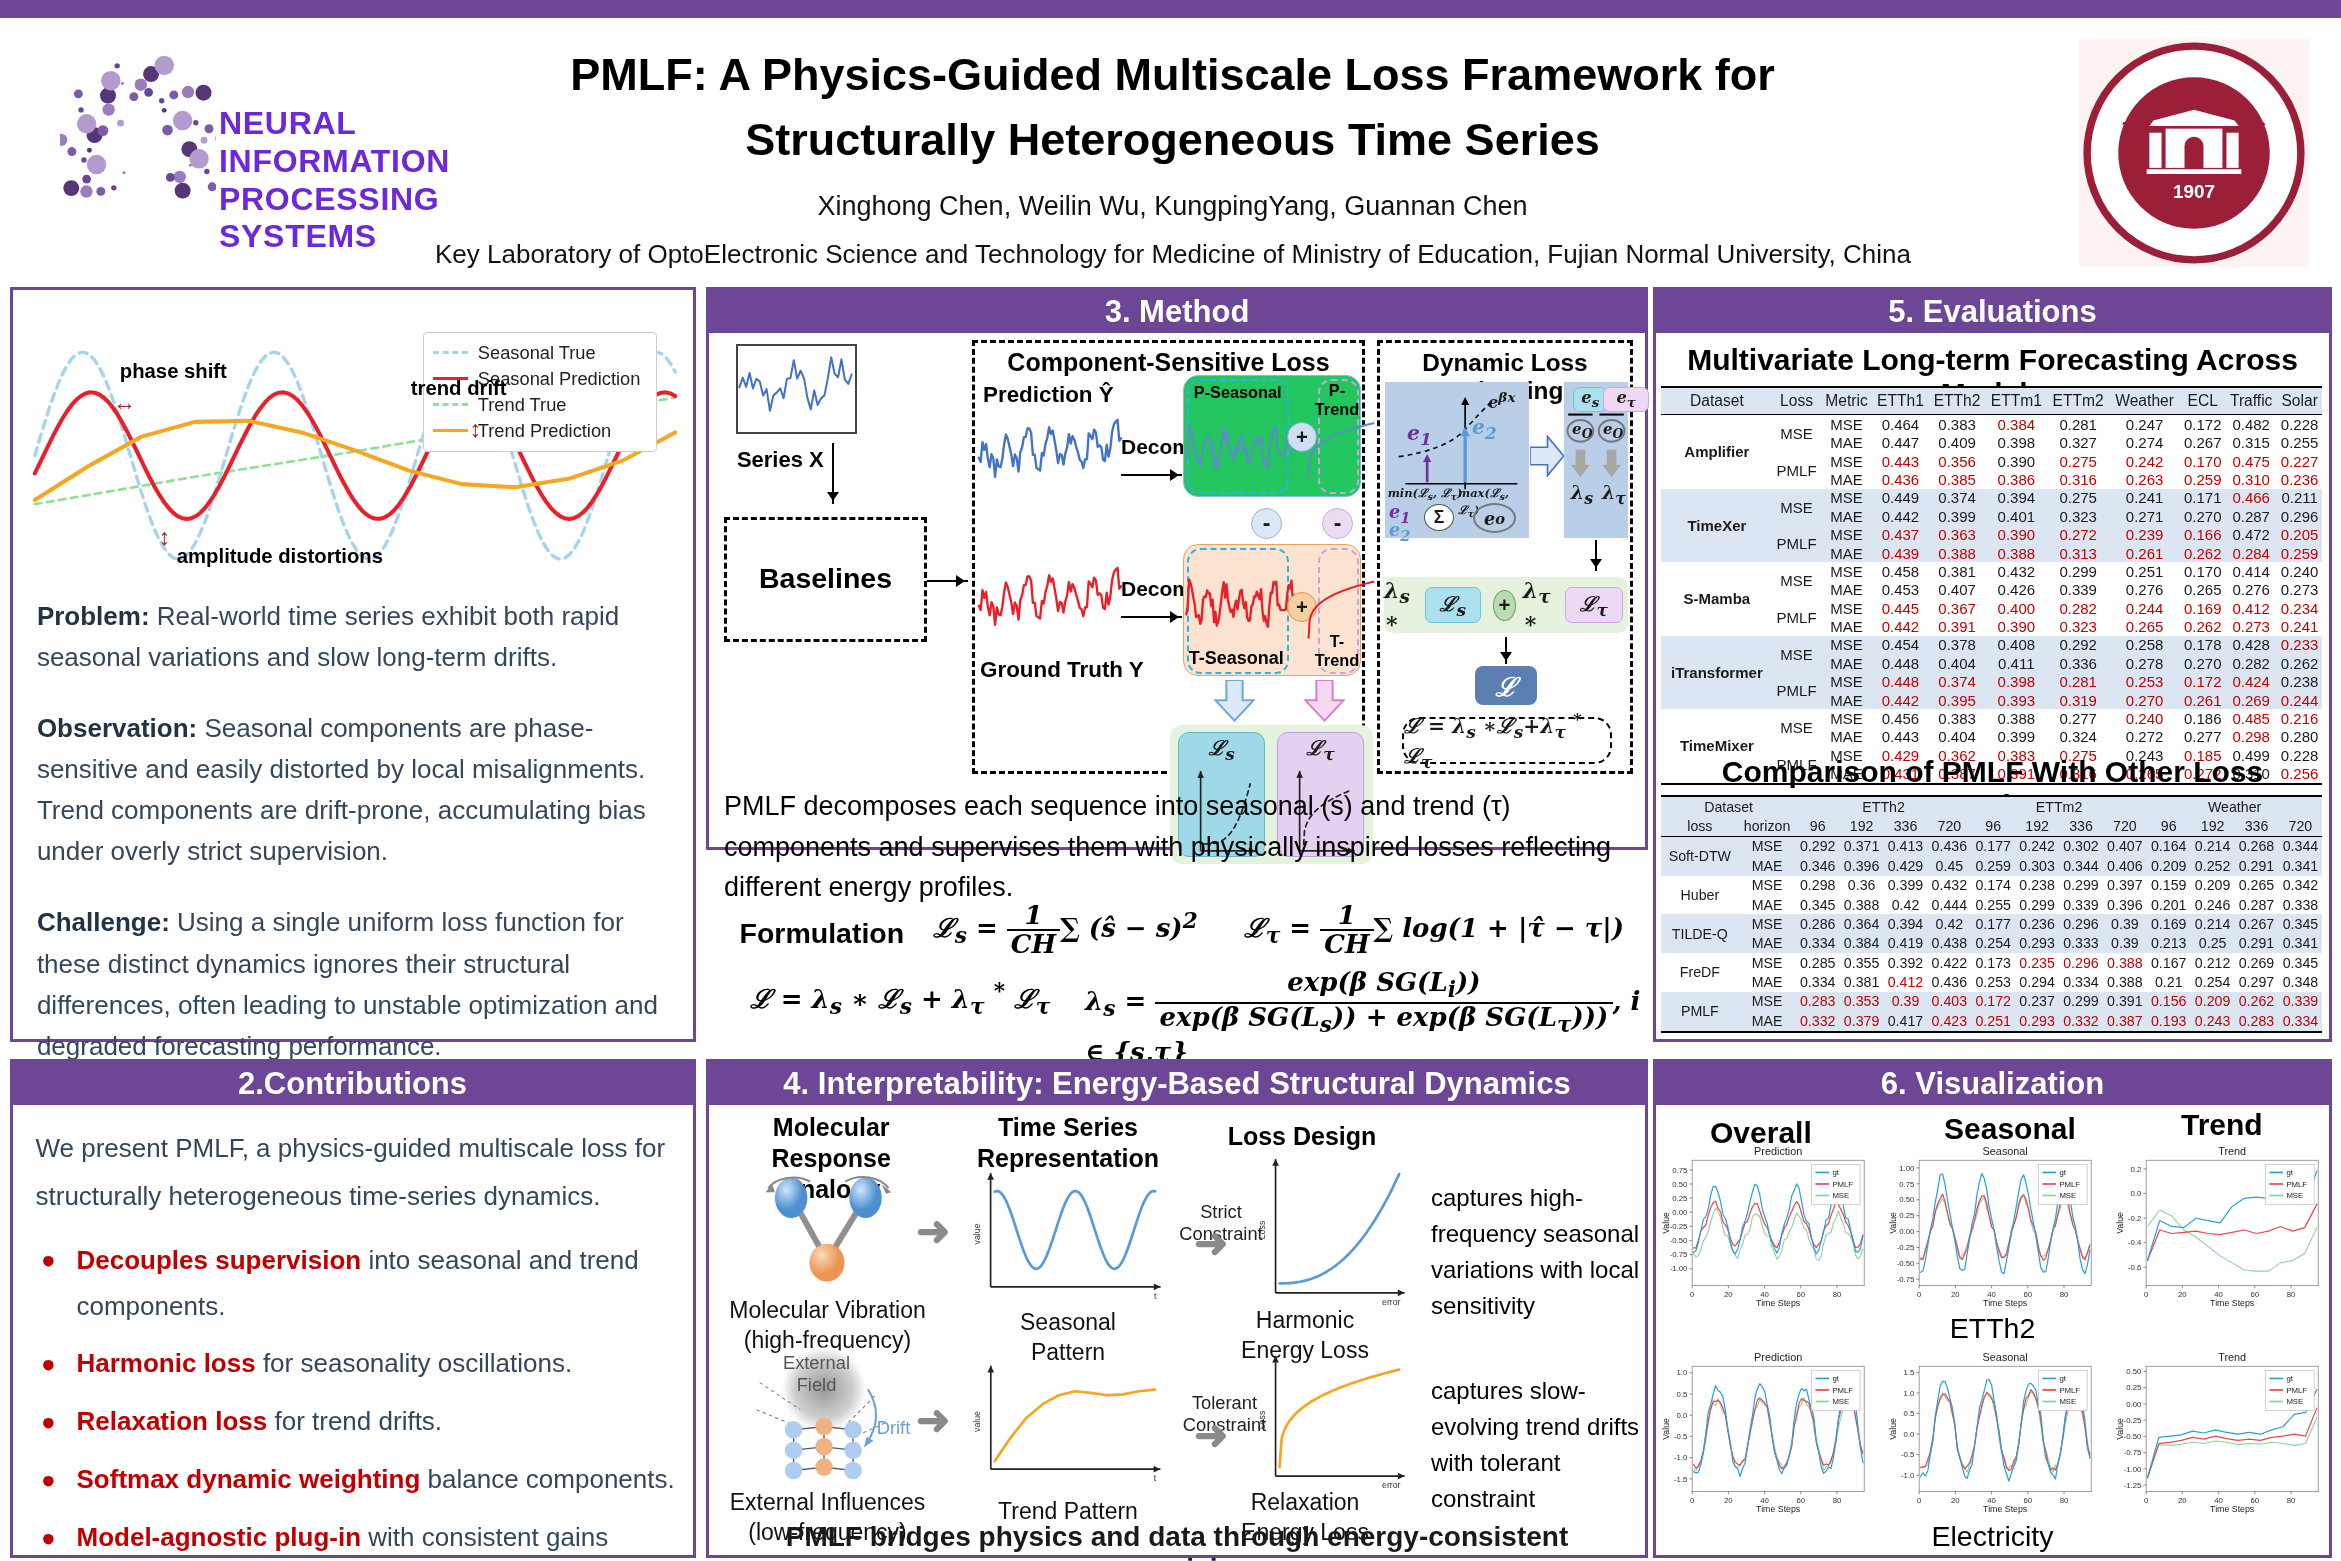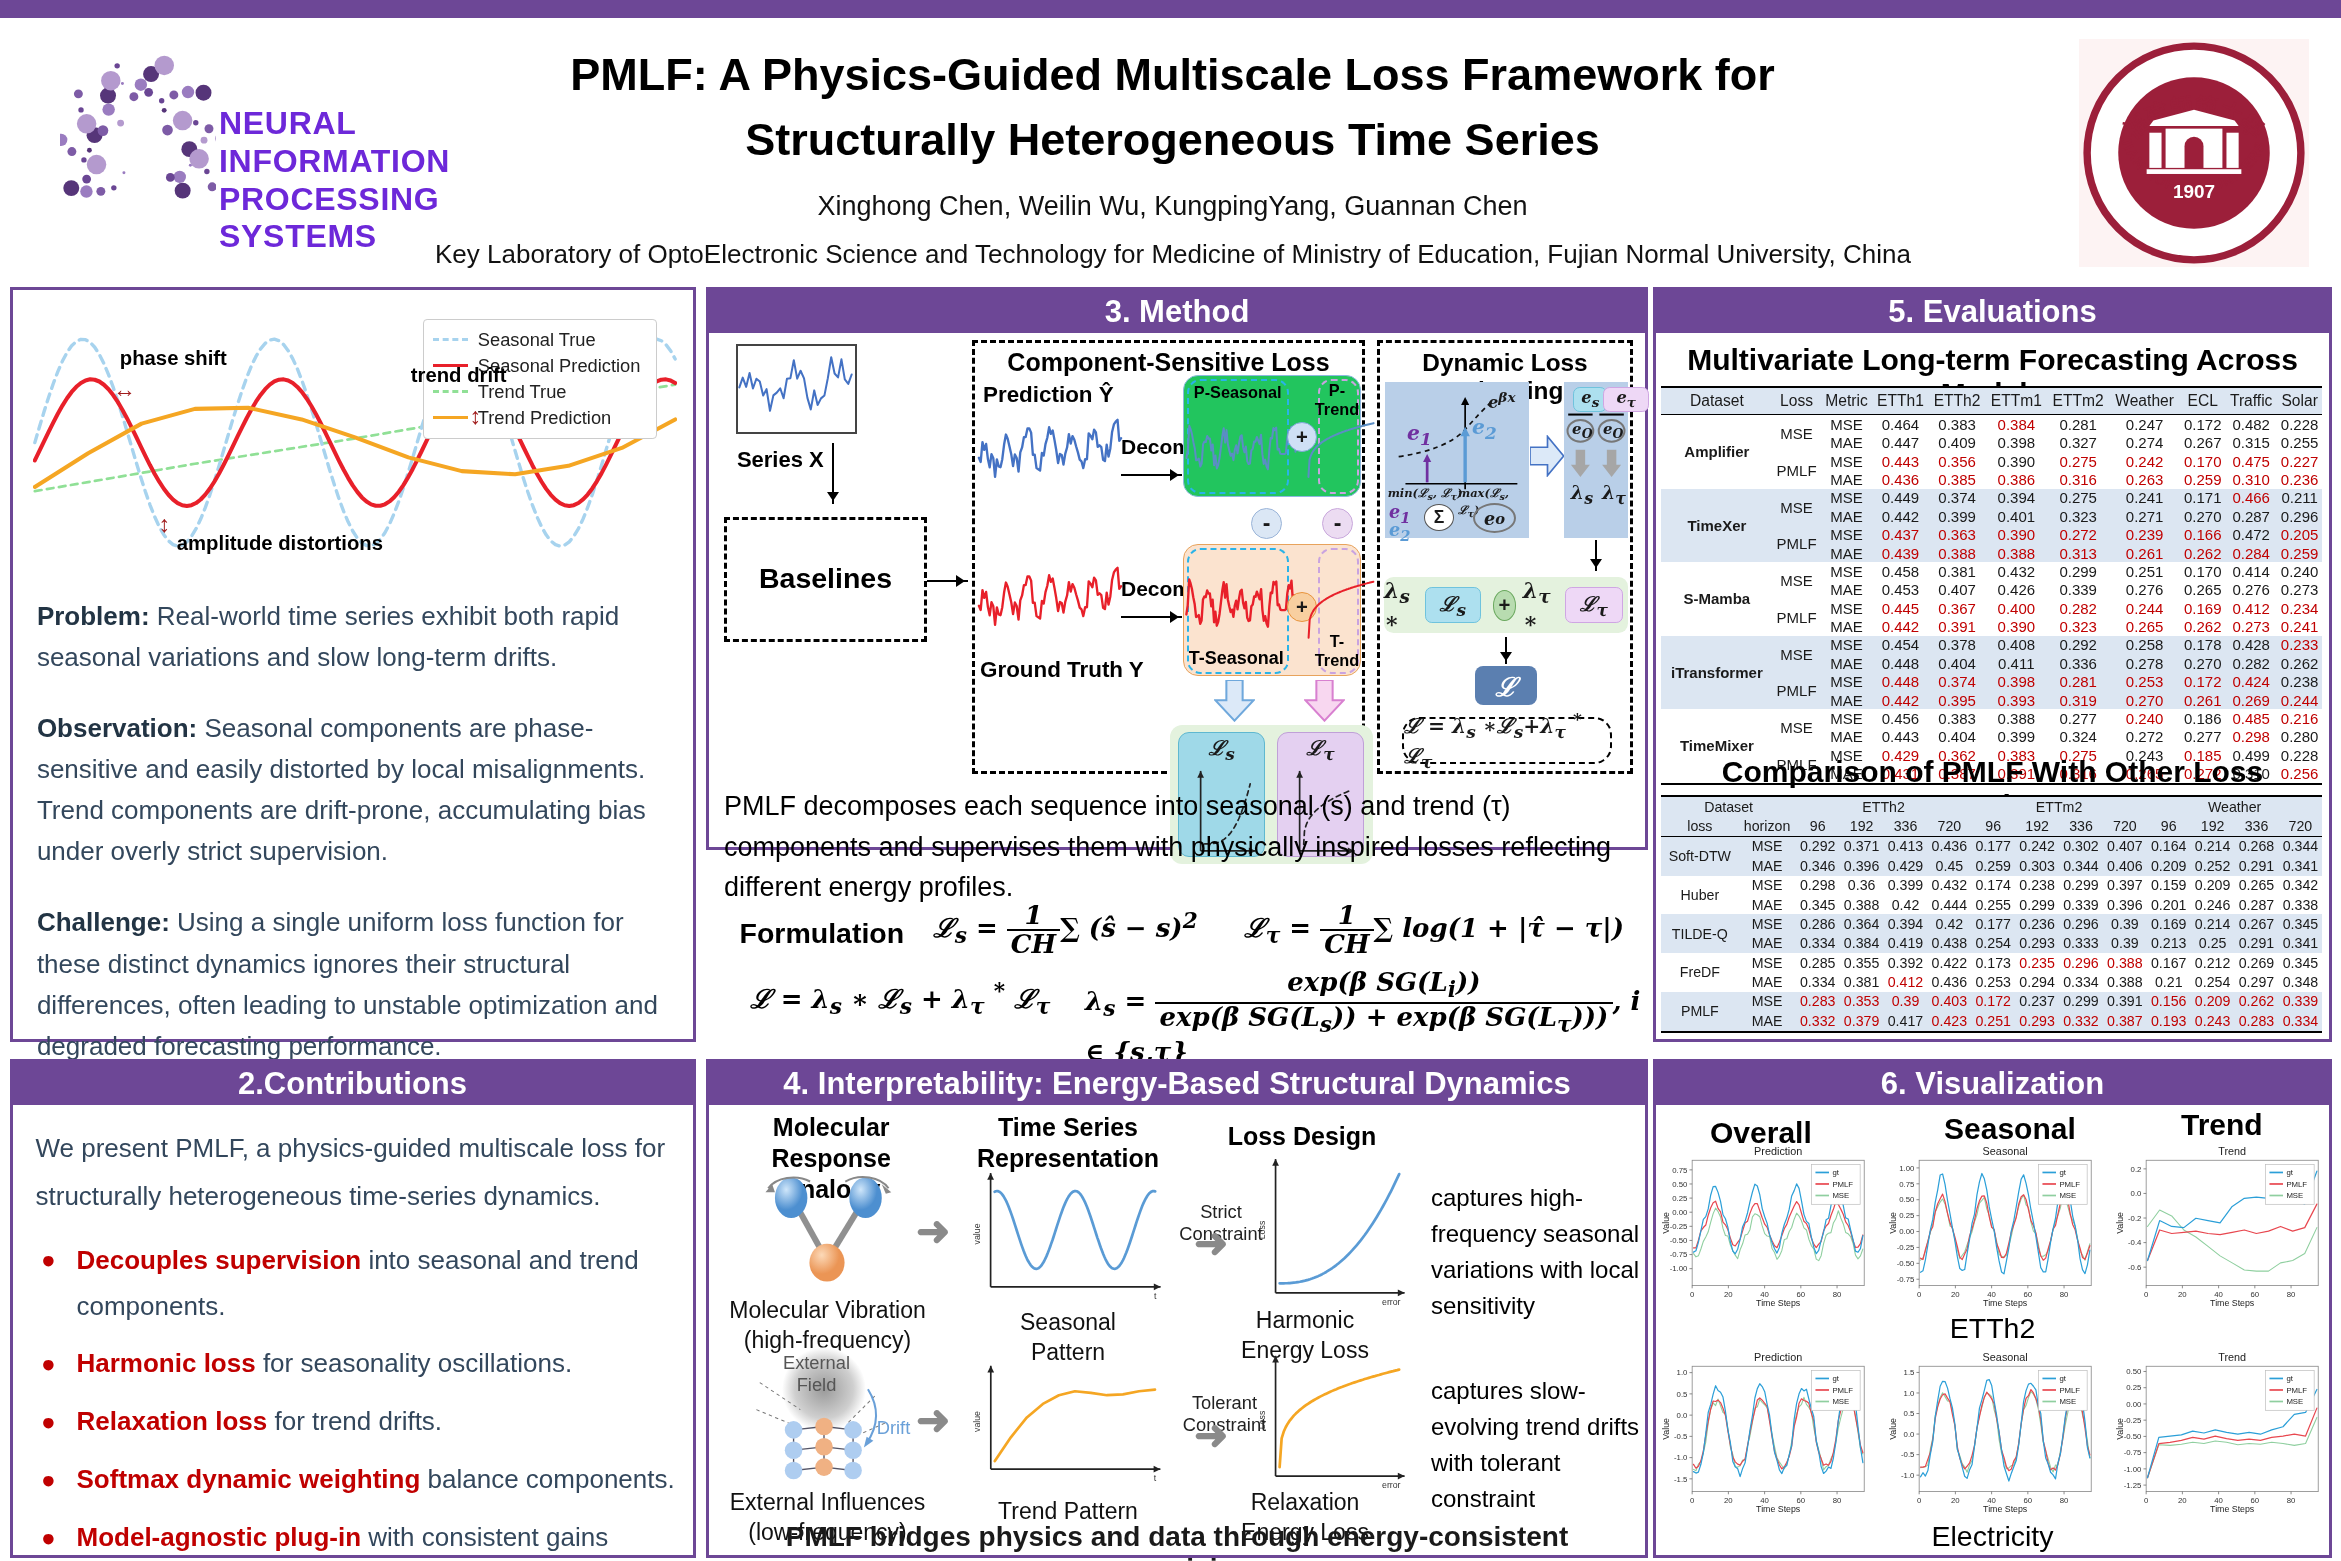--- a/index.html
+++ b/index.html
@@ -11,21 +11,21 @@
   .logo-text { position:absolute; left:159px; top:60px; font-weight:bold; font-size:32px; line-height:1.18; color:#6d28d9; letter-spacing:0.7px; }
   .title { position:absolute; left:556px; top:42px; width:1233px; text-align:center; font-weight:bold; font-size:45px; line-height:1.45; color:#000; }
   .authors { position:absolute; left:556px; top:191px; width:1233px; text-align:center; font-size:27px; color:#111; }
   .affil { position:absolute; left:407px; top:239px; width:1532px; text-align:center; font-size:26px; color:#111; }
   .seal { position:absolute; left:2079px; top:39px; width:230px; height:228px; background:#fdf3f3; }
   
   .sec { position:absolute; border:3.4px solid #6d4796; background:#fff; }
   .sec-h { height:43px; background:#6d4796; color:#fff; font-weight:bold; font-size:31px; display:flex; align-items:center; justify-content:center; }
   .sec-b { position:relative; width:100%; }
   
-  .mchart { position:absolute; left:20.3px; top:18px; width:644px; height:264px; }
+  .mchart { position:absolute; left:20.3px; top:31px; width:644px; height:264px; }
   .mleg { position:absolute; left:390px; top:11px; width:234px; background:#fff; border:1.4px solid #ccc; border-radius:4.1px; padding:6.8px 9.5px; }
   .mleg-row { display:flex; align-items:center; height:26px; }
   .mleg-line { width:35px; height:0; margin-right:9.5px; border-top:3.4px solid; }
   .mleg-lab { font-size:18.3px; color:#222; }
   .anno { position:absolute; font-weight:bold; font-size:20.3px; color:#000; }
   .anno-arrow { position:absolute; color:#a11c1c; font-weight:bold; font-size:23px; }
   .mot-text { position:absolute; left:24.4px; top:306px; width:640px; }
   .mot-text p { font-size:26px; line-height:1.58; color:#33475c; margin-bottom:30px; }
   .mot-text b { color:#223444; }
   

